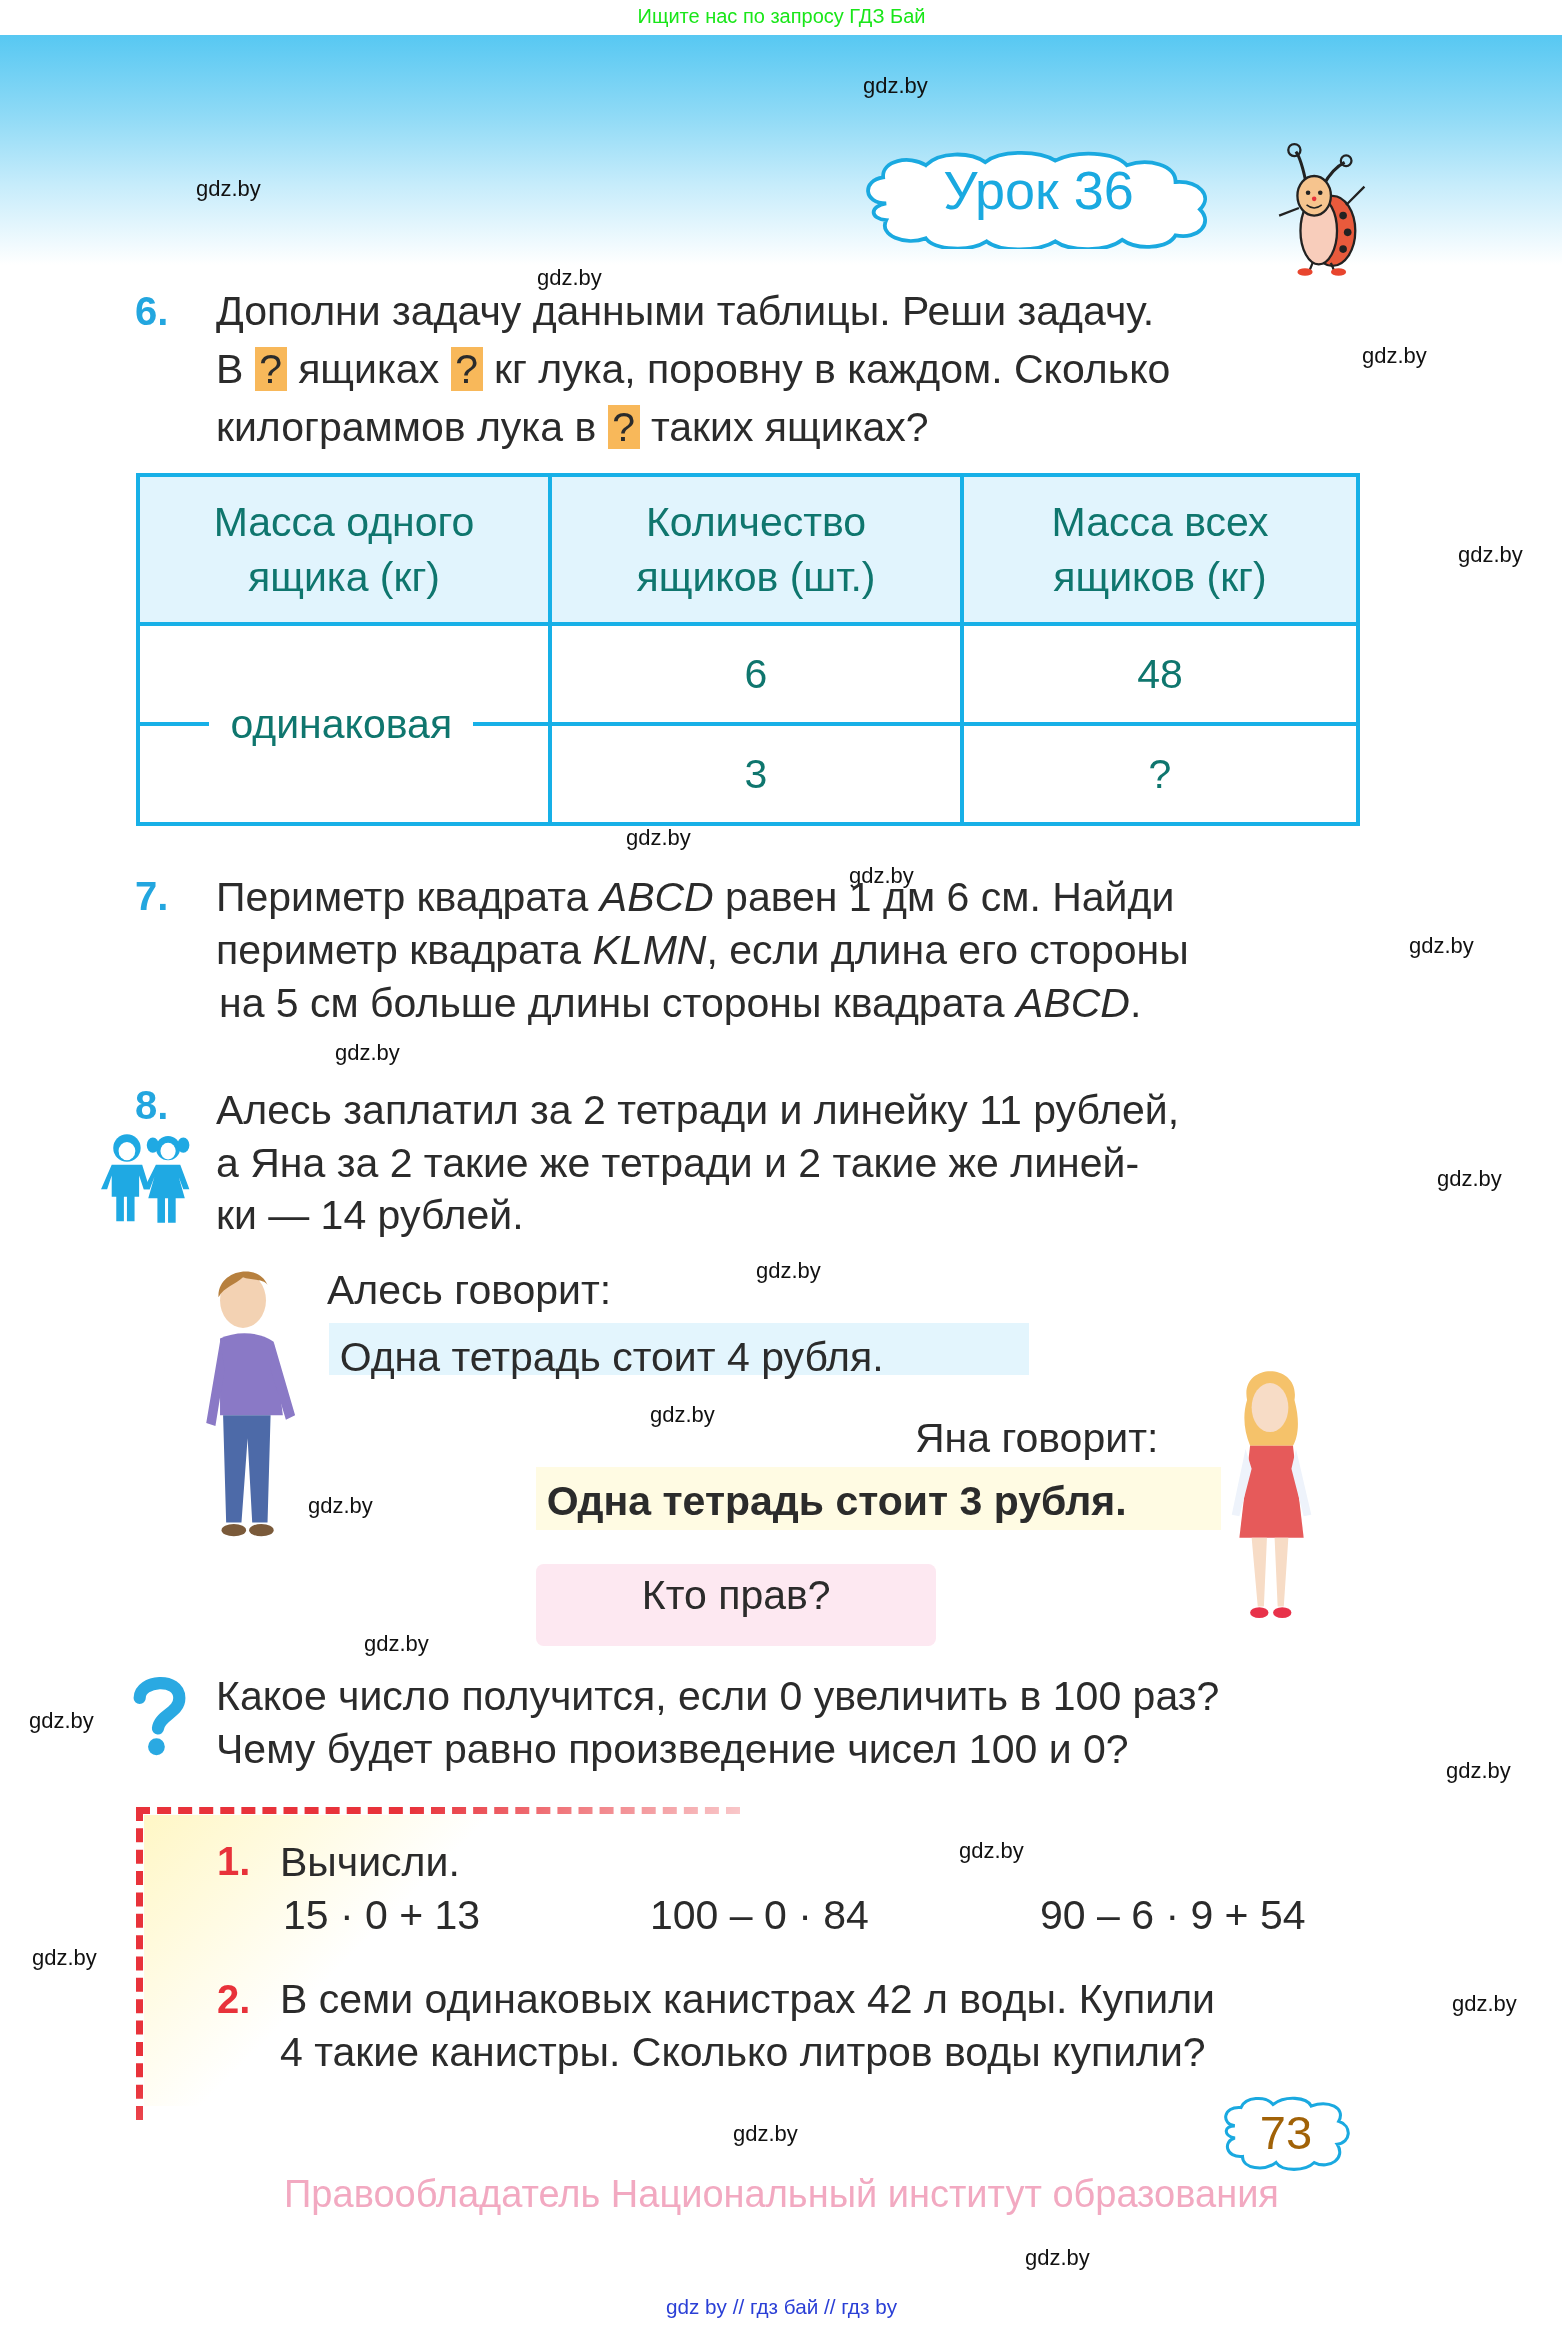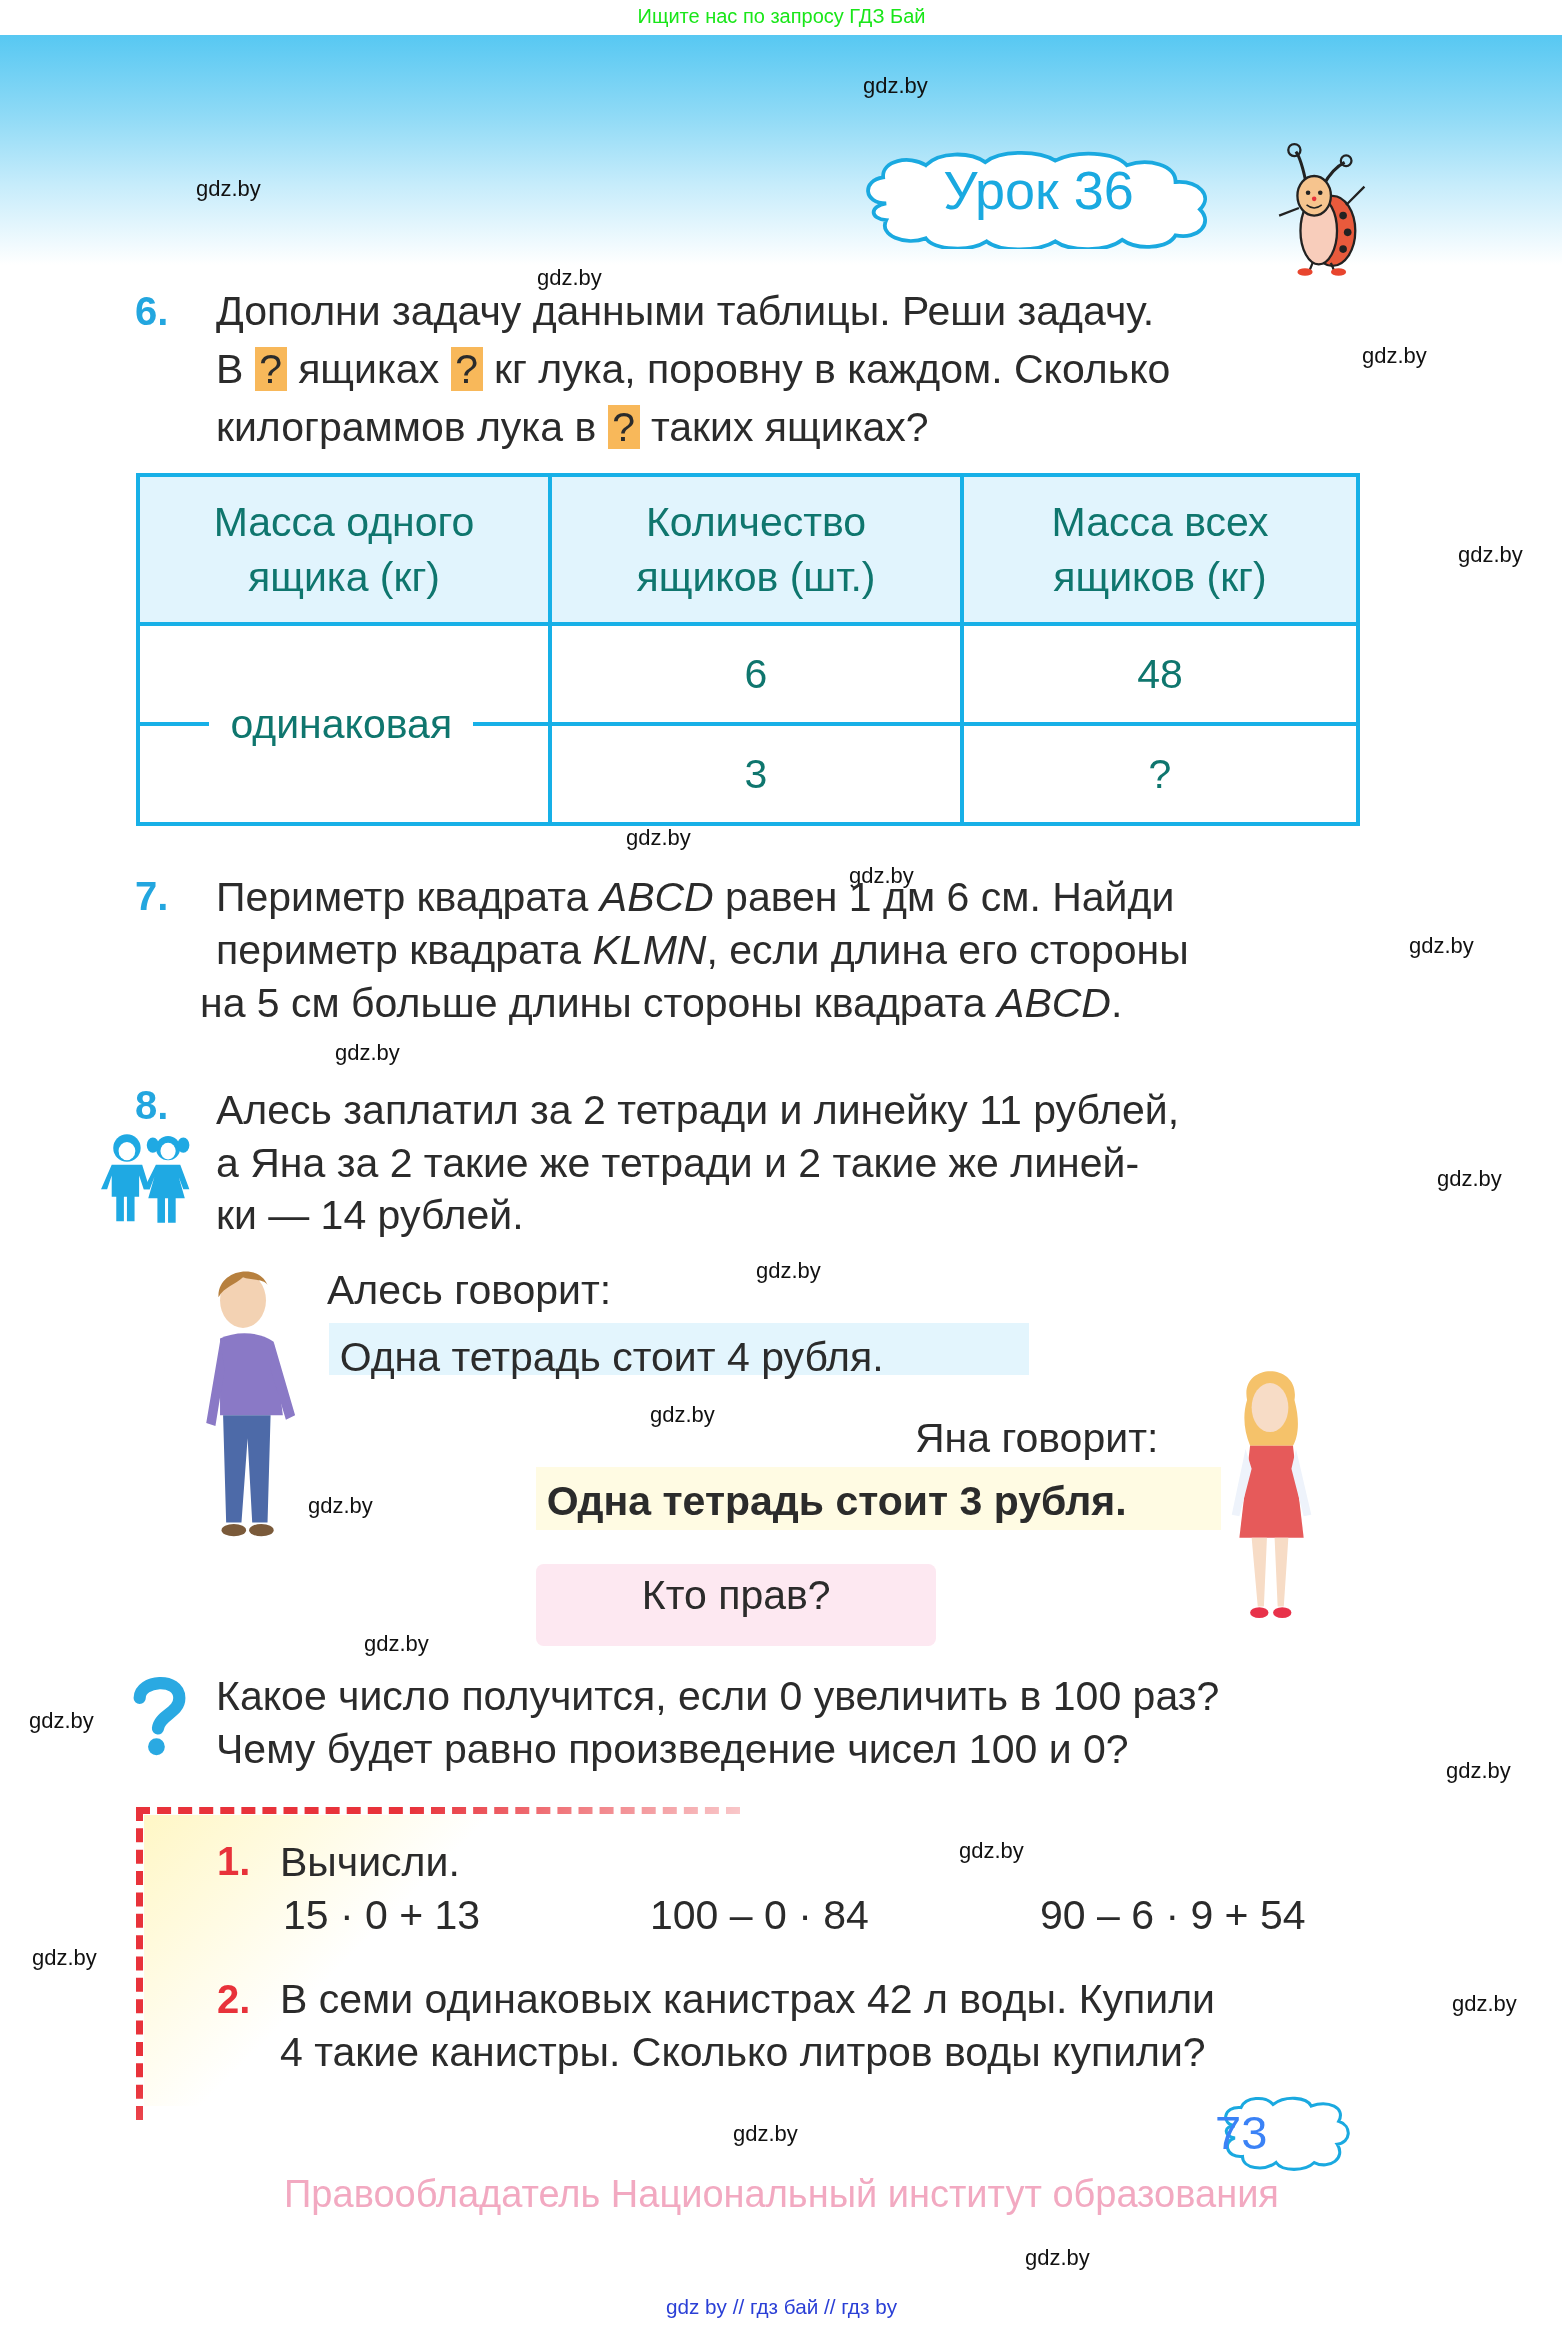--- a/index.html
+++ b/index.html
@@ -73,21 +73,21 @@
     border-top:7.7px dashed #e8323a; border-left:7.7px dashed #e8323a;
     -webkit-mask-image:linear-gradient(135deg, #000 30%, transparent 80%);
     mask-image:linear-gradient(135deg, #000 30%, transparent 80%);
   }
   .frame-glow {
     left:144px; top:1815px; width:581px; height:291px;
     background:linear-gradient(135deg, rgba(255,240,150,0.55) 0%, rgba(255,255,255,0) 40%);
   }
 
   .page-cloud { left:1215px; top:2095px; width:142px; height:77px; }
-  .page-num { left:1215px; top:2105px; width:142px; font-size:47px; color:#3b82f6; }
+  .page-num { left:1215px; top:2105px; width:142px; text-align:center; font-size:47px; color:#a16207; }
   .rights {
     left:0; top:2173px; width:1563px; text-align:center;
     font-size:38px; color:#f2a9c1;
   }
   .footer-links {
     left:0; top:2295px; width:1563px; text-align:center;
     font-size:20.7px; color:#2a3fd6;
   }
 </style>
 </head>
@@ -200,21 +200,21 @@
 </tbody>
   </table>
 
 <div class="abs num blue" style="left:135px; top:874px;">7.</div>
 <div class="abs txt" style="left:216px; top:869px;">
   <span>Периметр квадрата </span><i>ABCD</i><span> равен 1 дм 6 см. Найди</span>
 </div>
 <div class="abs txt" style="left:216px; top:922px;">
   <span>периметр квадрата </span><i>KLMN</i><span>, если длина его стороны</span>
 </div>
-<div class="abs txt" style="left:200px; top:975px;">
+<div class="abs txt" style="left:219px; top:975px;">
   <span>на 5 см больше длины стороны квадрата </span><i>ABCD</i><span>.</span>
 </div>
 
 <div class="abs num blue" style="left:135px; top:1083px;">8.</div>
 <svg class="abs kids" viewBox="0 0 130 120">
   <g fill="#1fa9e3">
     <circle cx="38" cy="22" r="18"></circle>
     <path d="M18,44 h40 l10,32 h-8 l-6,-18 v28 h-6 v32 h-10 v-32 h-4 v32 h-10 v-32 h-6 v-28 l-6,18 h-8 z"></path>
     <circle cx="92" cy="22" r="16"></circle>
     <ellipse cx="72" cy="18" rx="8" ry="10"></ellipse>

